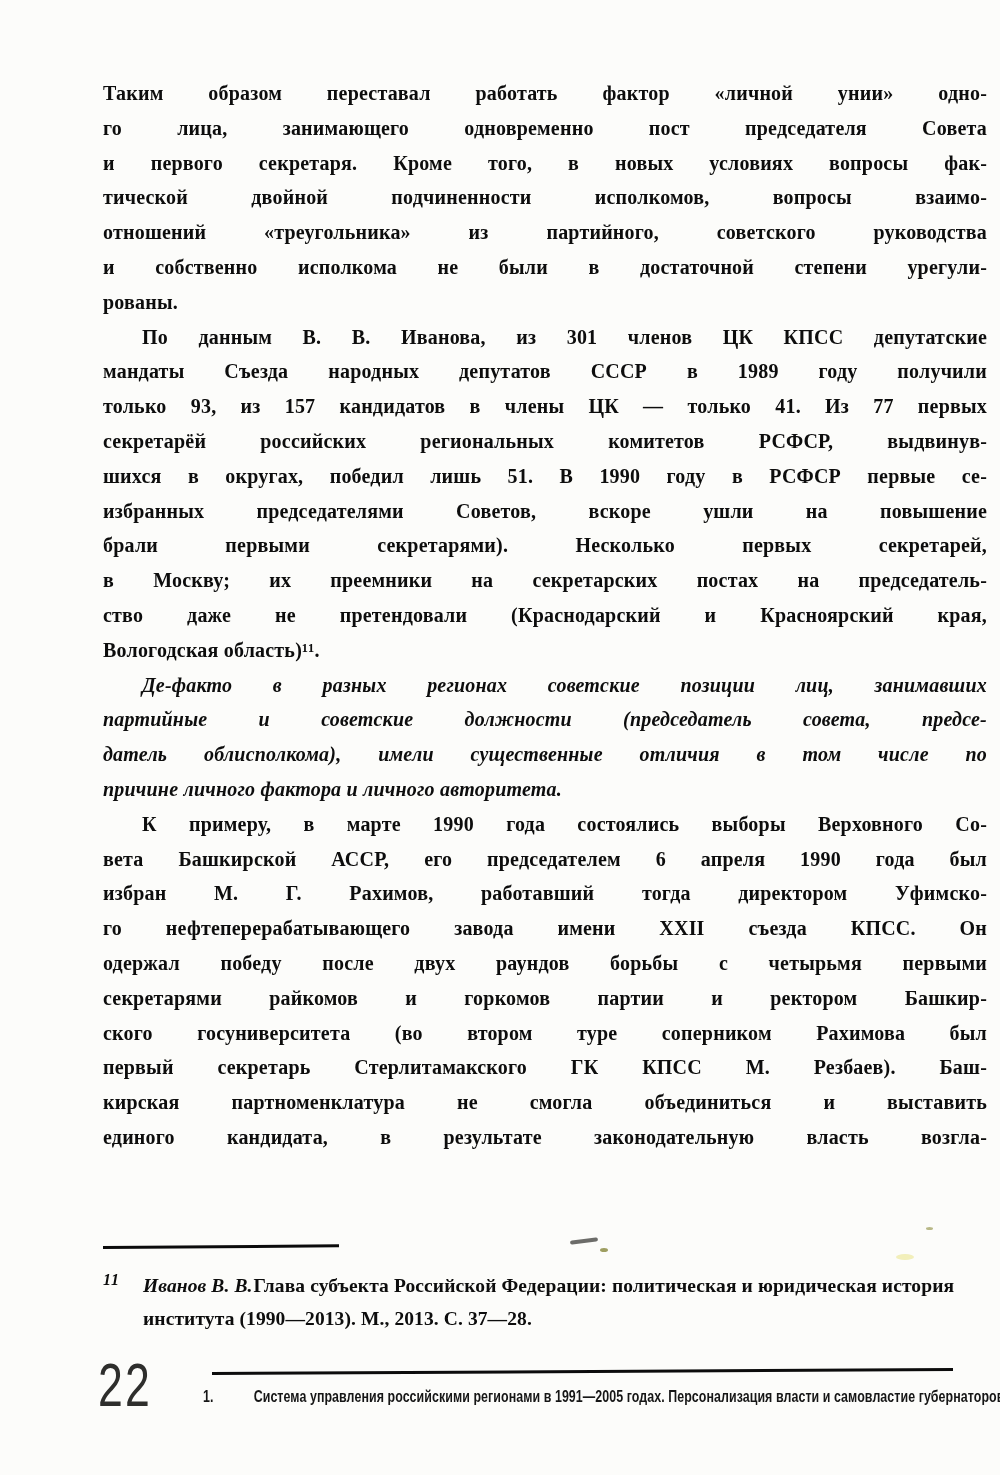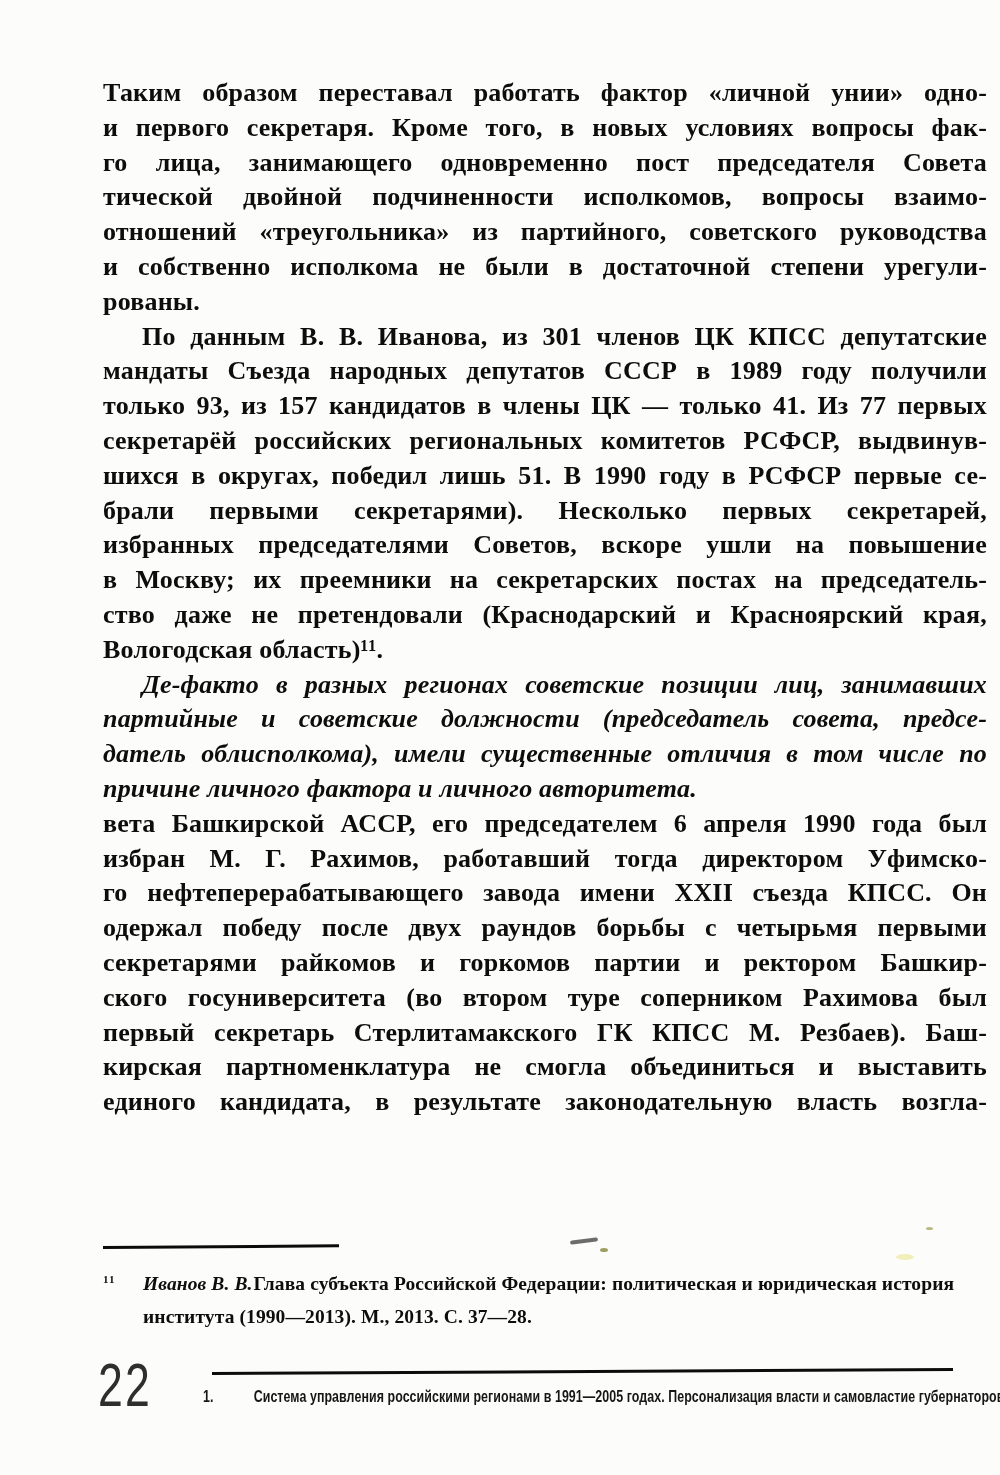--- a/index.html
+++ b/index.html
@@ -20,21 +20,21 @@
 
   
   .body-text {
     position: absolute;
     left: 103px;
     top: 76px;
     width: 884px;
   }
   .para { margin: 0; }
   .para .line {
-    font-size: 26px;
+    font-size: 20px;
     font-weight: 700;
     line-height: 34.8px;
     height: 34.8px;
     white-space: nowrap;
     letter-spacing: 0.2px;
   }
   .line.just { text-align-last: justify; text-align: justify; }
   .line.last { text-align-last: left; }
   .line.indent { text-indent: 39px; }
   .para.italic .line { font-style: italic; }
@@ -57,23 +57,24 @@
   .fn-line {
     font-size: 19.5px;
     font-weight: 700;
     line-height: 33px;
     white-space: nowrap;
     letter-spacing: 0.1px;
   }
   .fn-marker {
     display: inline-block;
     width: 40px;
-    font-size: 11px;
+    font-size: 16px;
     vertical-align: 7px;
     letter-spacing: 1px;
+    font-style: italic;
   }
   .fn-author { font-style: italic; margin-right: 1px; }
   .fn-l2 { padding-left: 40px; }
 
   
   .page-number {
     position: absolute;
     left: 98px;
     top: 1354px;
     font-family: "Liberation Sans", sans-serif;
@@ -122,46 +123,47 @@
         background: #e8e27a; border-radius: 50%; opacity: .5; }
 </style>
 </head>
 <body>
 
 <div class="page">
 
   <main class="body-text">
       <div class="para">
         <div class="line just">Таким образом переставал работать фактор «личной унии» одно-</div>
+        <div class="line just">го лица, занимающего одновременно пост председателя Совета</div>
         <div class="line just">и первого секретаря. Кроме того, в новых условиях вопросы фак-</div>
-        <div class="line just">го лица, занимающего одновременно пост председателя Совета</div>
         <div class="line just">тической двойной подчиненности исполкомов, вопросы взаимо-</div>
         <div class="line just">отношений «треугольника» из партийного, советского руководства</div>
         <div class="line just">и собственно исполкома не были в достаточной степени урегули-</div>
         <div class="line last">рованы.</div>
       </div>
       <div class="para">
         <div class="line just indent">По данным В. В. Иванова, из 301 членов ЦК КПСС депутатские</div>
         <div class="line just">мандаты Съезда народных депутатов СССР в 1989 году получили</div>
         <div class="line just">только 93, из 157 кандидатов в члены ЦК — только 41. Из 77 первых</div>
         <div class="line just">секретарёй российских региональных комитетов РСФСР, выдвинув-</div>
         <div class="line just">шихся в округах, победил лишь 51. В 1990 году в РСФСР первые се-</div>
+        <div class="line just">избранных председателями Советов, вскоре ушли на повышение</div>
         <div class="line just">брали первыми секретарями). Несколько первых секретарей,</div>
-        <div class="line just">избранных председателями Советов, вскоре ушли на повышение</div>
         <div class="line just">в Москву; их преемники на секретарских постах на председатель-</div>
         <div class="line just">ство даже не претендовали (Краснодарский и Красноярский края,</div>
         <div class="line last">Вологодская область)¹¹.</div>
       </div>
       <div class="para italic">
         <div class="line just indent">Де-факто в разных регионах советские позиции лиц, занимавших</div>
         <div class="line just">партийные и советские должности (председатель совета, предсе-</div>
         <div class="line just">датель облисполкома), имели существенные отличия в том числе по</div>
         <div class="line last">причине личного фактора и личного авторитета.</div>
       </div>
       <div class="para">
+        <div class="line just indent">К примеру, в марте 1990 года состоялись выборы Верховного Со-</div>
         <div class="line just">вета Башкирской АССР, его председателем 6 апреля 1990 года был</div>
         <div class="line just">избран М. Г. Рахимов, работавший тогда директором Уфимско-</div>
         <div class="line just">го нефтеперерабатывающего завода имени XXII съезда КПСС. Он</div>
         <div class="line just">одержал победу после двух раундов борьбы с четырьмя первыми</div>
         <div class="line just">секретарями райкомов и горкомов партии и ректором Башкир-</div>
         <div class="line just">ского госуниверситета (во втором туре соперником Рахимова был</div>
         <div class="line just">первый секретарь Стерлитамакского ГК КПСС М. Резбаев). Баш-</div>
         <div class="line just">кирская партноменклатура не смогла объединиться и выставить</div>
         <div class="line just">единого кандидата, в результате законодательную власть возгла-</div>
       </div>

